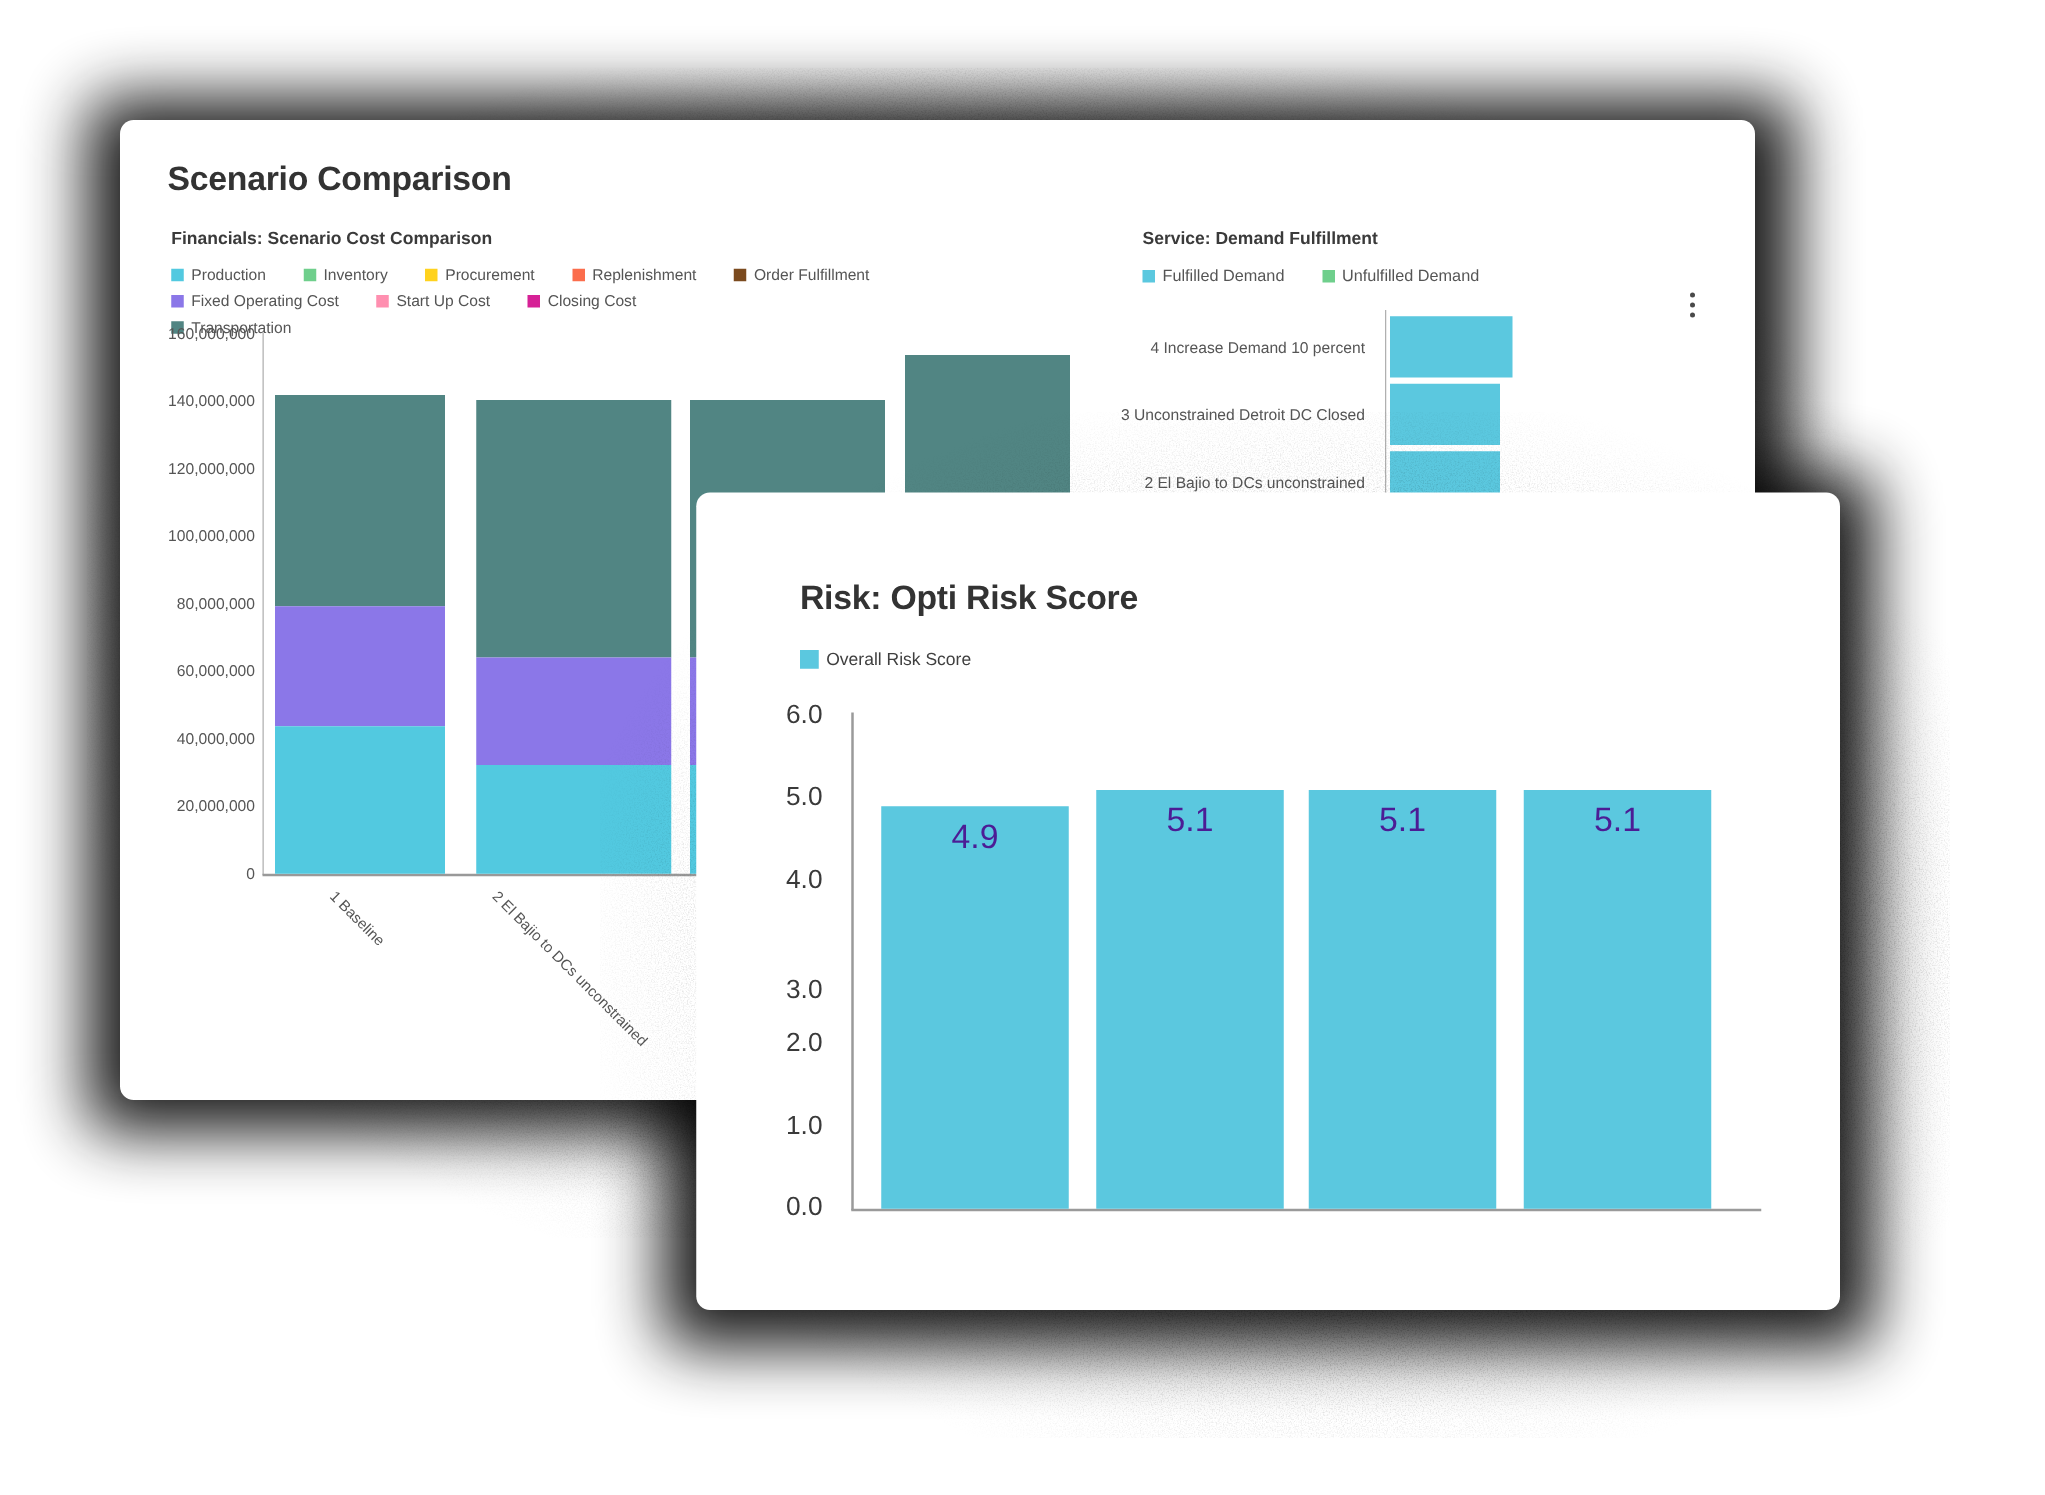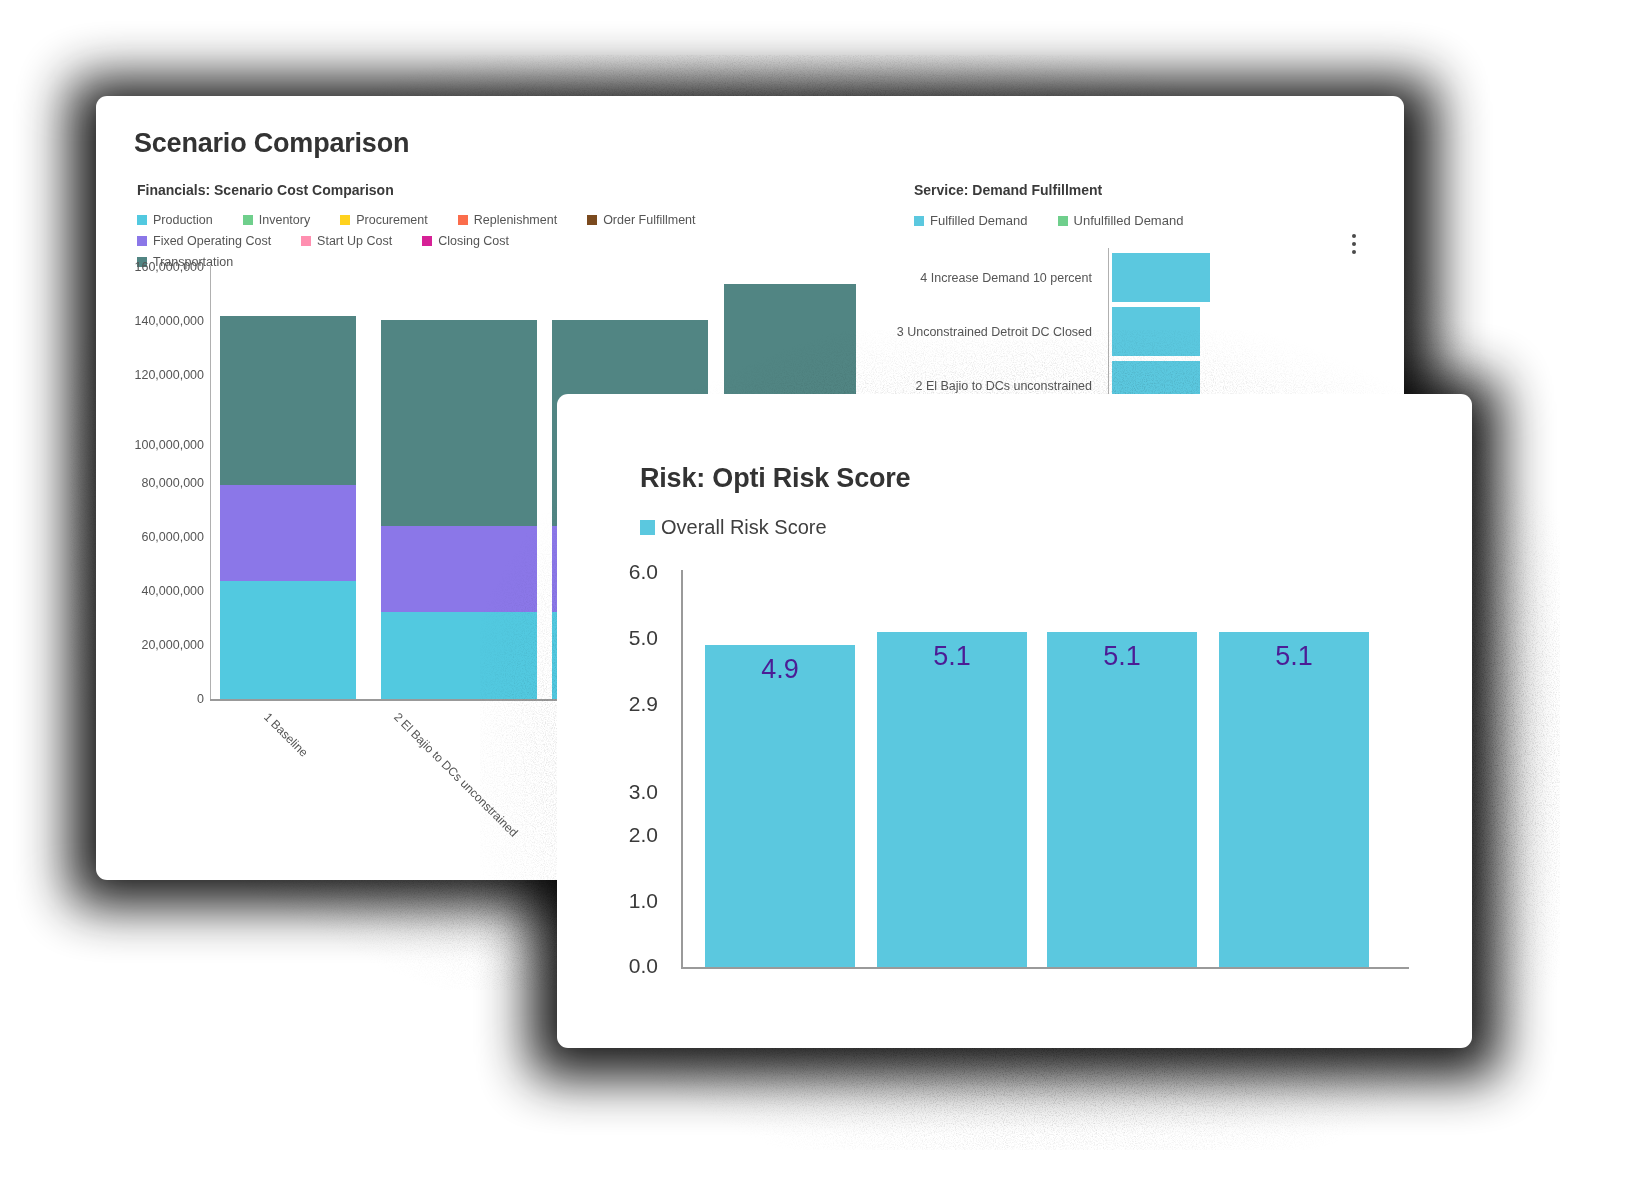--- a/index.html
+++ b/index.html
@@ -108,21 +108,21 @@
     color: #555555;
     white-space: nowrap;
     line-height: 18px;
   }
   .legend-swatch {
     width: 10px;
     height: 10px;
     flex: 0 0 10px;
   }
 
-  .legend-big .legend-item { font-size: 20px; color: #3f3f3f; }
+  .legend-big .legend-item { font-size: 14px; color: #3f3f3f; }
   .legend-big .legend-swatch { width: 15px; height: 15px; flex: 0 0 15px; }
 
   .legend-mid .legend-item { font-size: 13px; color: #555; }
 
   
   .axis-label {
     position: absolute;
     font-size: 12.5px;
     color: #555555;
     white-space: nowrap;
@@ -271,21 +271,21 @@
           <span class="legend-swatch" style="background:#518583"></span>
           <span>Transportation</span>
         </div>
       </div>
 
       <div style="position:absolute; left:0; top:0; width:1308px; height:784px;">
 
         <div class="axis-label" style="right:1200px; top:164px;">160,000,000</div>
         <div class="axis-label" style="right:1200px; top:218px;">140,000,000</div>
         <div class="axis-label" style="right:1200px; top:272px;">120,000,000</div>
-        <div class="axis-label" style="right:1200px; top:342px;text-align:right;">100,000,000</div>
+        <div class="axis-label" style="right:1200px; top:326px;text-align:right;">100,000,000</div>
         <div class="axis-label" style="right:1200px; top:380px;">80,000,000</div>
         <div class="axis-label" style="right:1200px; top:434px;">60,000,000</div>
         <div class="axis-label" style="right:1200px; top:488px;">40,000,000</div>
         <div class="axis-label" style="right:1200px; top:542px;">20,000,000</div>
         <div class="axis-label" style="right:1200px; top:596px;">0</div>
 
         <div class="axis-line" style="left:114px; top:170px; width:1px; height:434px;"></div>
 
         <div class="axis-line" style="left:114px; top:603px; width:1150px; height:2px; background:#999;"></div>
 
@@ -356,21 +356,21 @@
         <div class="legend-item">
           <span class="legend-swatch" style="background:#5BC8DF"></span>
           <span>Overall Risk Score</span>
         </div>
       </div>
 
       <div id="risk-plot" style="left:0; top:0; width:915px; height:654px;">
 
         <div class="risk-ytick" style="top:178px; right:814px;">6.0</div>
         <div class="risk-ytick" style="top:244px; right:814px;">5.0</div>
-        <div class="risk-ytick" style="top:310px; right:814px;">2.9</div>
+        <div class="risk-ytick" style="top:310px; right:814px;">4.0</div>
         <div class="risk-ytick" style="top:376px; right:814px;margin-top:22px;">3.0</div>
         <div class="risk-ytick" style="top:441px; right:814px;">2.0</div>
         <div class="risk-ytick" style="top:507px; right:814px;">1.0</div>
         <div class="risk-ytick" style="top:572px; right:814px;">0.0</div>
 
         <div class="axis-line" style="left:124px; top:176px; width:2px; height:398px; background:#9a9a9a;"></div>
         <div class="axis-line" style="left:124px; top:573px; width:728px; height:2px; background:#9a9a9a;"></div>
 
         <div class="risk-bar" style="left:148px; bottom:81px; width:150px; height:322px;">
           <span class="risk-bar-value">4.9</span>

